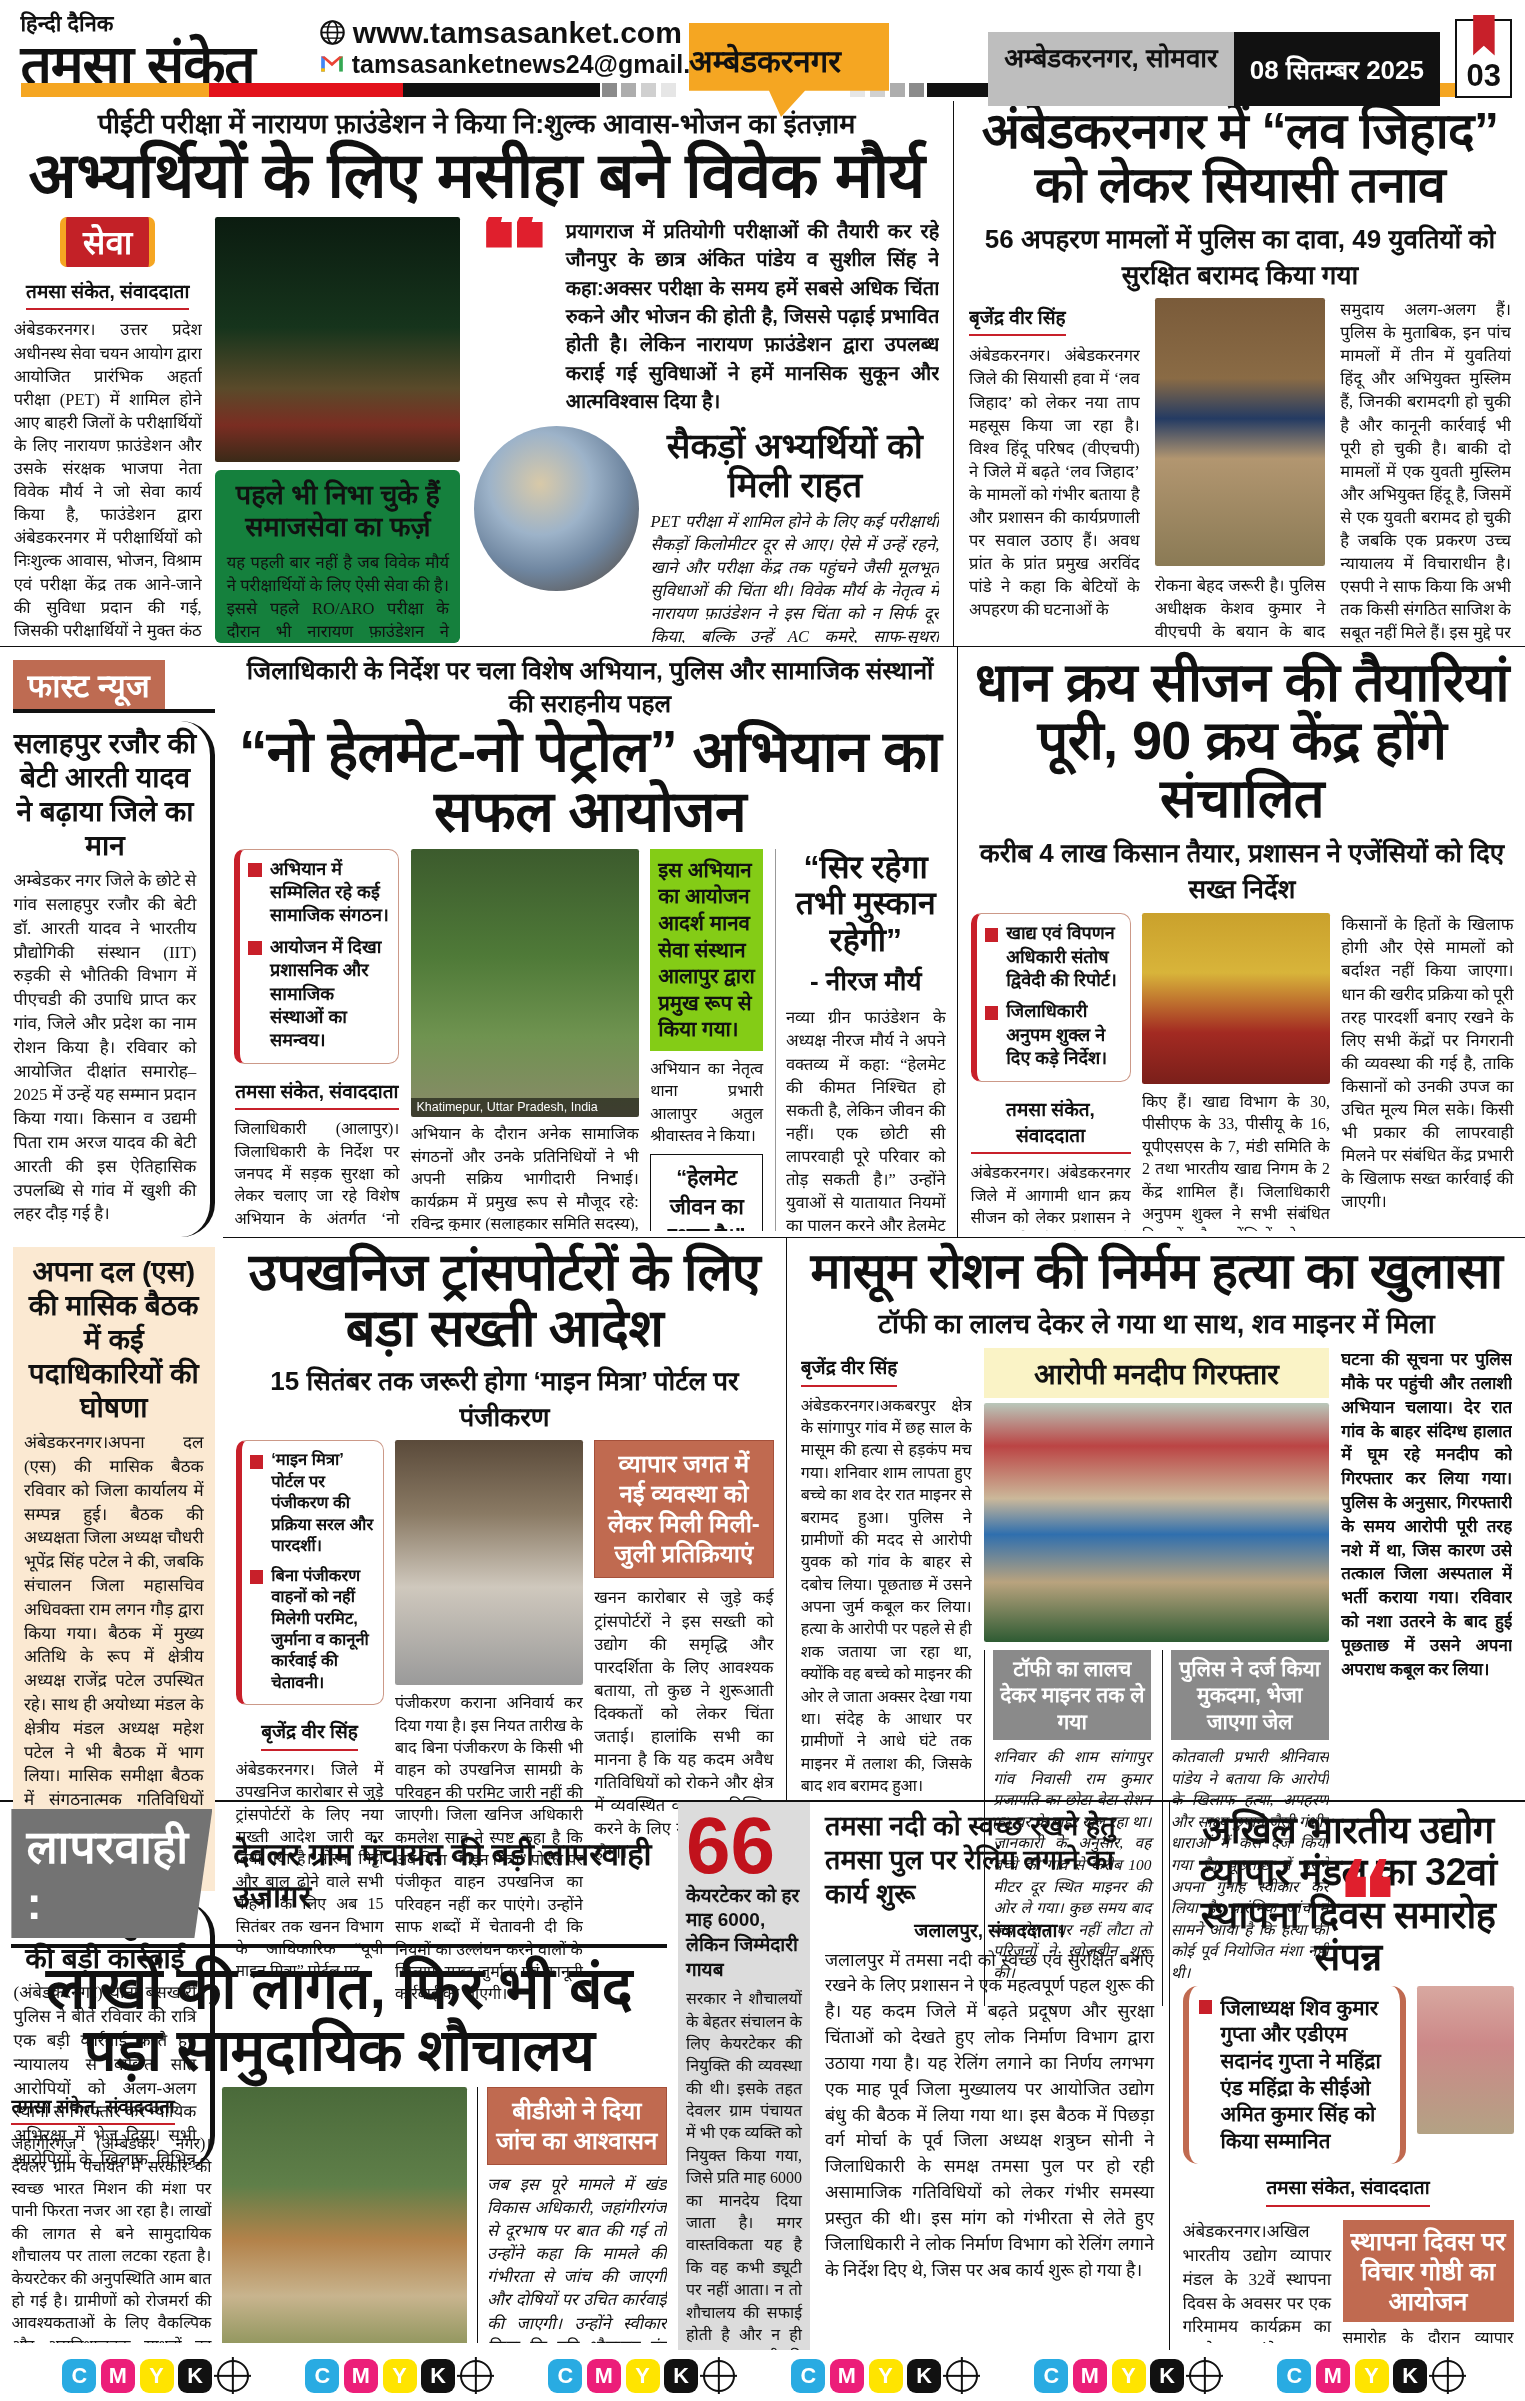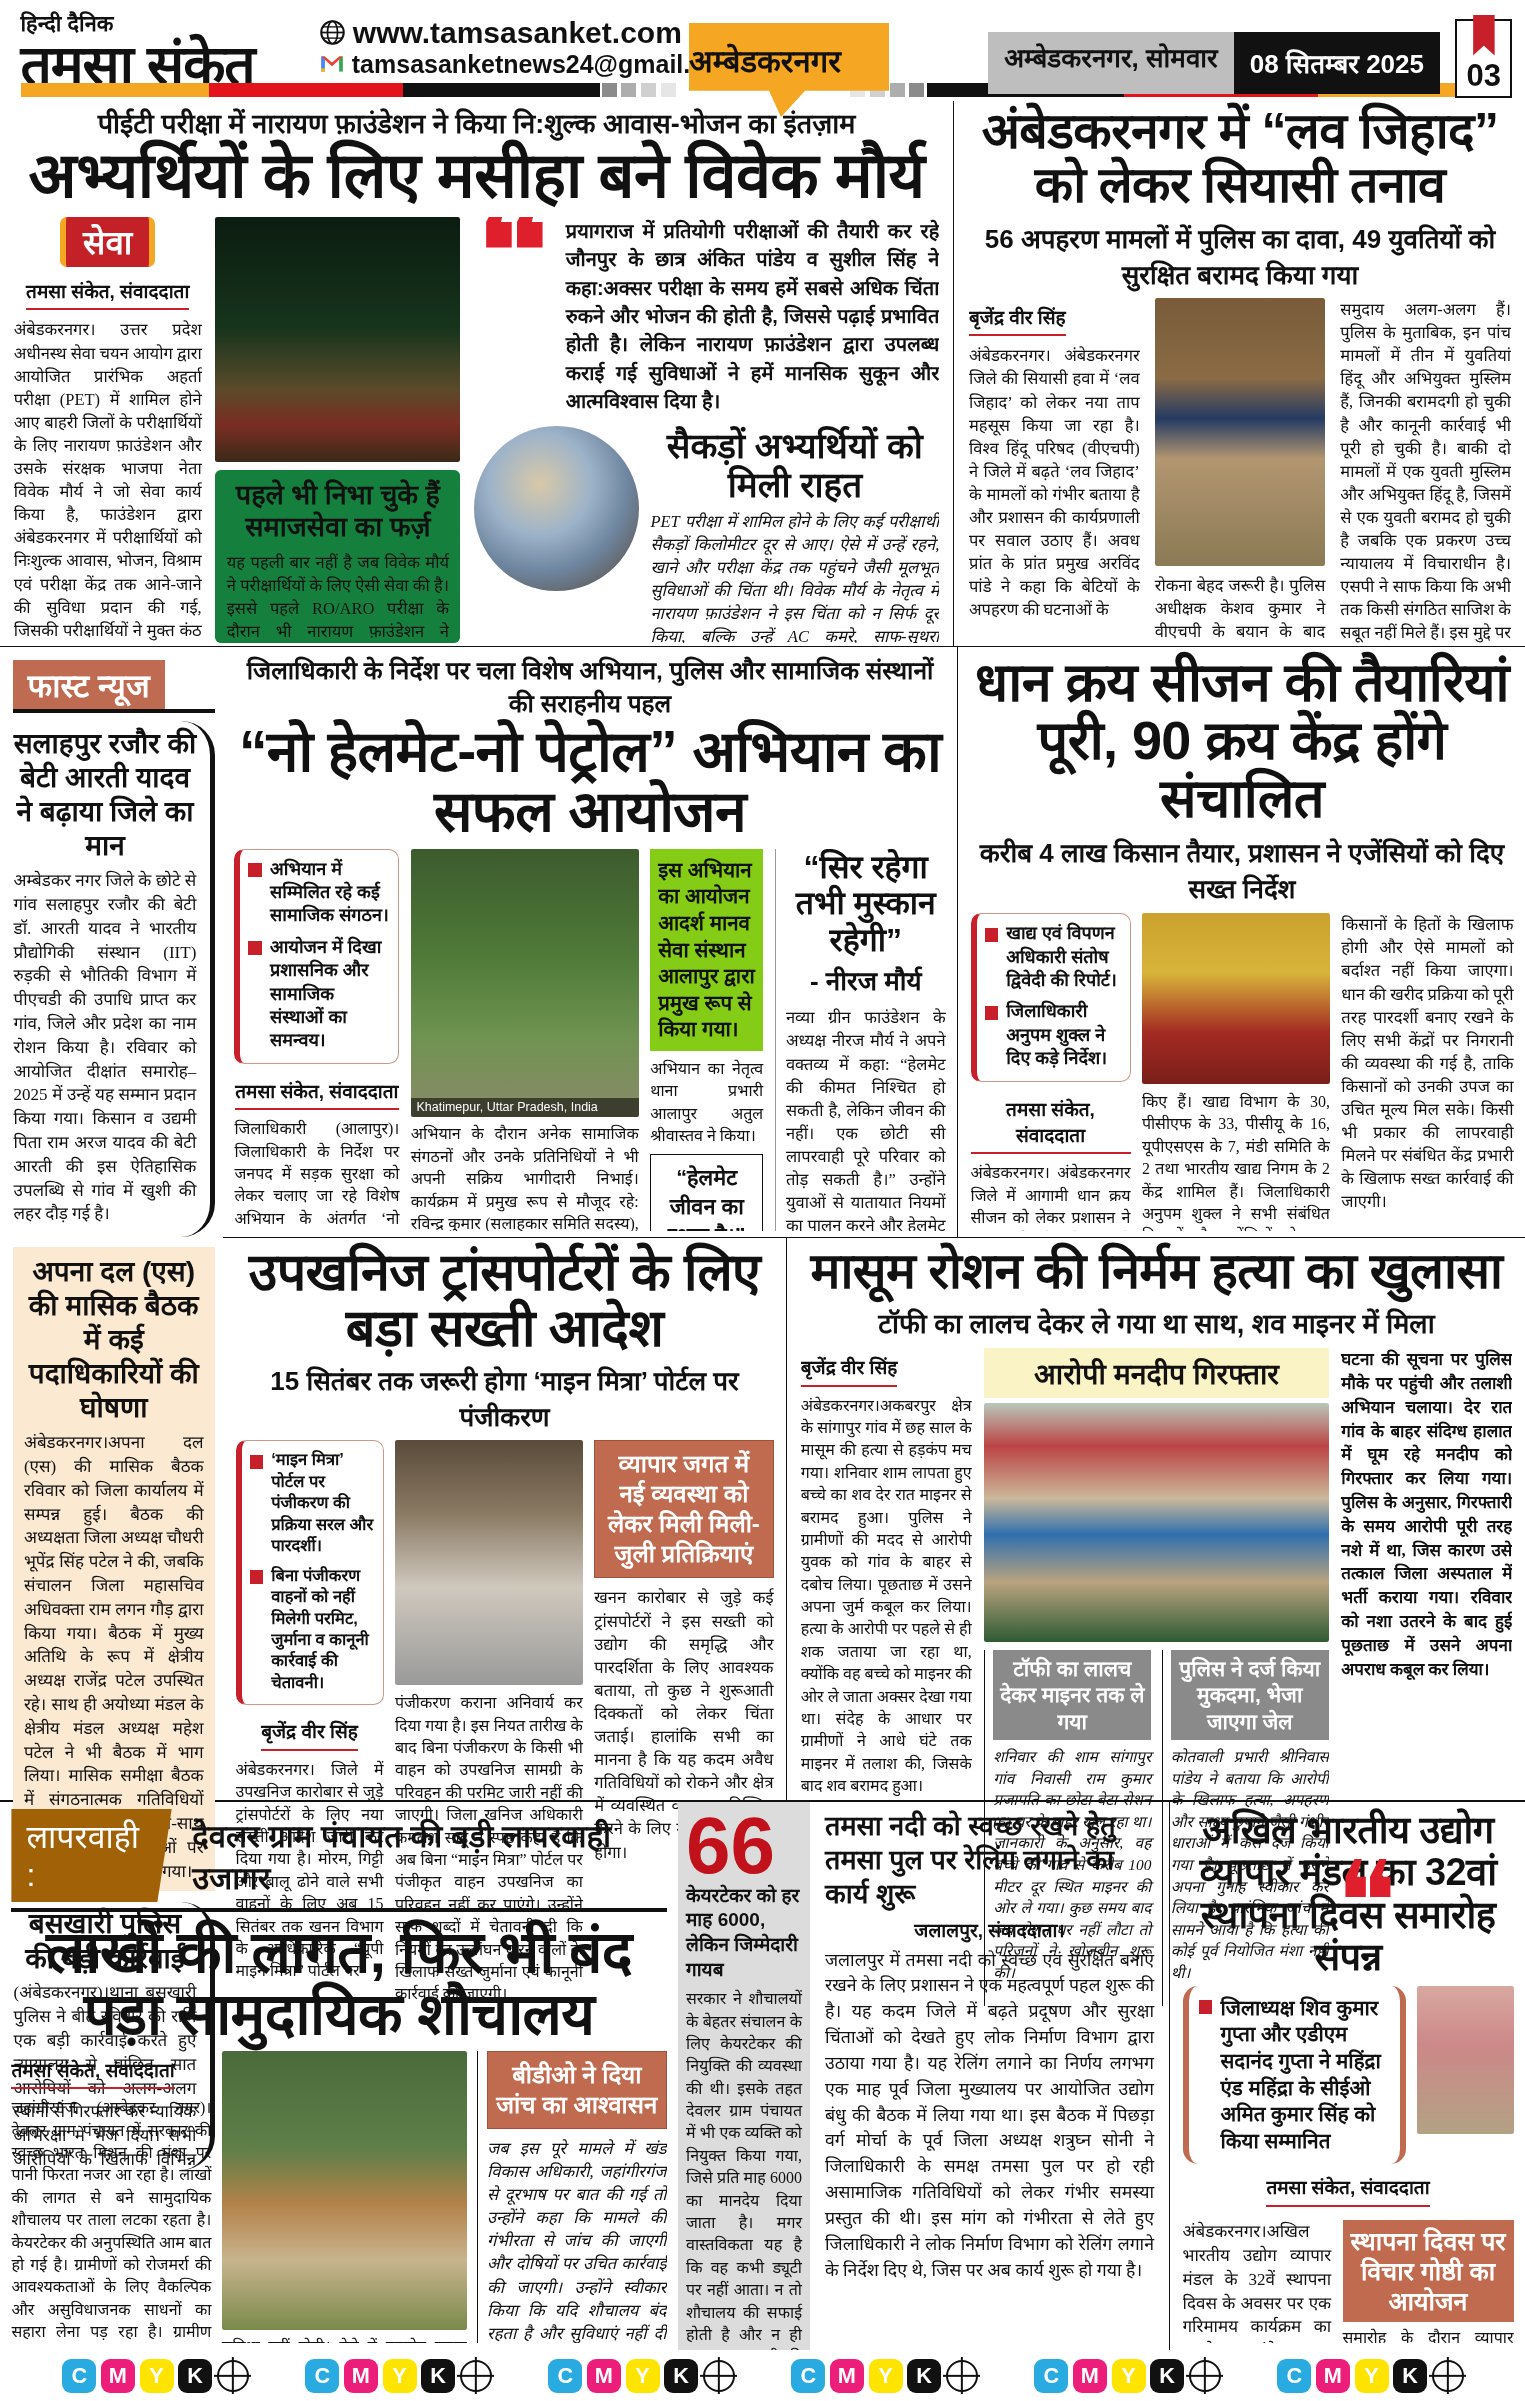--- a/index.html
+++ b/index.html
@@ -19,21 +19,21 @@
   .mh-web{font-size:30px;font-weight:bold}
   .mh-mail{font-size:25px;font-weight:bold}
   .strip{position:absolute;left:20.5px;right:20.5px;top:83px;height:13.7px;display:flex;align-items:center}
   .seg{height:13.7px}
   .sq{width:15px;height:13.7px;background:#777;margin:0 2.3px}
   .badge{position:absolute;left:689px;top:23px;width:200px;height:94px;background:#F5A622;
          clip-path:polygon(0 0,100% 0,100% 72%,58% 72%,46% 100%,40% 72%,0 72%);z-index:5}
   .badge span{display:block;font-size:31px;font-weight:bold;text-align:left;padding-top:16px}
   .datebar{position:absolute;right:86px;top:32px;display:flex}
   .dbox-gray{background:#BEBEBE;font-weight:bold;font-size:26px;padding:6.8px 16px}
-  .dbox-black{background:#111;color:#fff;font-weight:bold;font-size:26px;padding:13px 16px}
+  .dbox-black{background:#111;color:#fff;font-weight:bold;font-size:26px;padding:19px 16px}
   .pagebox{position:absolute;right:13.7px;top:19.4px;width:57px;height:79px;border:2.3px solid #111;background:#fff}
   .bookmark{position:absolute;left:50%;transform:translateX(-50%);top:-6.8px;width:21.7px;height:41px;background:#C8202A;
             clip-path:polygon(0 0,100% 0,100% 100%,50% 76%,0 100%)}
   .pagenum{position:absolute;bottom:2.3px;width:100%;text-align:center;font-size:31px;font-weight:bold}
 
   
   .kicker{font-weight:bold;text-align:center}
   .headline{font-weight:bold;text-align:center;letter-spacing:-0.6px}
   .byline{font-weight:bold;font-size:19px;border-bottom:2.9px solid #C8202A;padding-bottom:4.6px;margin:5.7px 0 8px;display:inline-block}
   .body{font-family:"Liberation Serif",serif;font-size:16.5px;line-height:1.4;text-align:justify}
@@ -132,21 +132,21 @@
   .s6-boxes{display:flex;gap:10.3px;margin-top:8px;flex:1;overflow:hidden}
   .s6-boxes>div{flex:1;border-left:1.7px solid #111;padding-left:8px}
   .gtit{background:#8A8A8A;color:#fff;font-weight:bold;font-size:21px;line-height:1.25;text-align:center;padding:5.7px;margin-bottom:5.7px}
   .s6-c{width:171px;flex:0 0 171px;position:relative}
   .qmark2{color:#E01F2D;font-size:114px;line-height:.5;font-family:"Liberation Serif",serif;position:absolute;left:-5.7px;bottom:74px}
 
   
   .botrow{display:flex;height:550px;border-top:2.3px solid #111}
   .story7{width:678px;flex:0 0 678px;padding:6.8px 11.4px;display:flex;flex-direction:column}
   .lapbar{display:flex;align-items:center;gap:20.5px;border-bottom:4px solid #111;padding-bottom:5.7px}
-  .lap{background:#a16207;color:#fff;font-size:32px;font-weight:normal;padding:5.7px 23px 8px 15px;
+  .lap{background:#737373;color:#fff;font-size:46px;font-weight:bold;padding:5.7px 23px 8px 15px;
        clip-path:polygon(0 0,100% 0,91% 100%,0 100%)}
   .lap-kick{font-size:31px;font-weight:bold}
   .s7-head{font-size:58px;line-height:1.07;margin:9px 0 5.7px}
   .s7-cols{display:flex;gap:10.3px;flex:1;overflow:hidden}
   .s7-a{width:200px;flex:0 0 200px}
   .s7-b{width:245px;flex:0 0 245px}
   .ph-gate{height:279px;background:linear-gradient(180deg,#4a6a3a 0%,#5f7f49 35%,#b3824a 55%,#c8b48e 75%,#7a8a4a 100%)}
   .s7-c{flex:1;border-left:1.7px solid #111;padding-left:9px}
   .col66{width:132px;flex:0 0 132px;background:#DCDCDC;padding:10.3px 8px;overflow:hidden}
   .n66{color:#C1121C;font-size:80px;font-weight:bold;line-height:.85}

